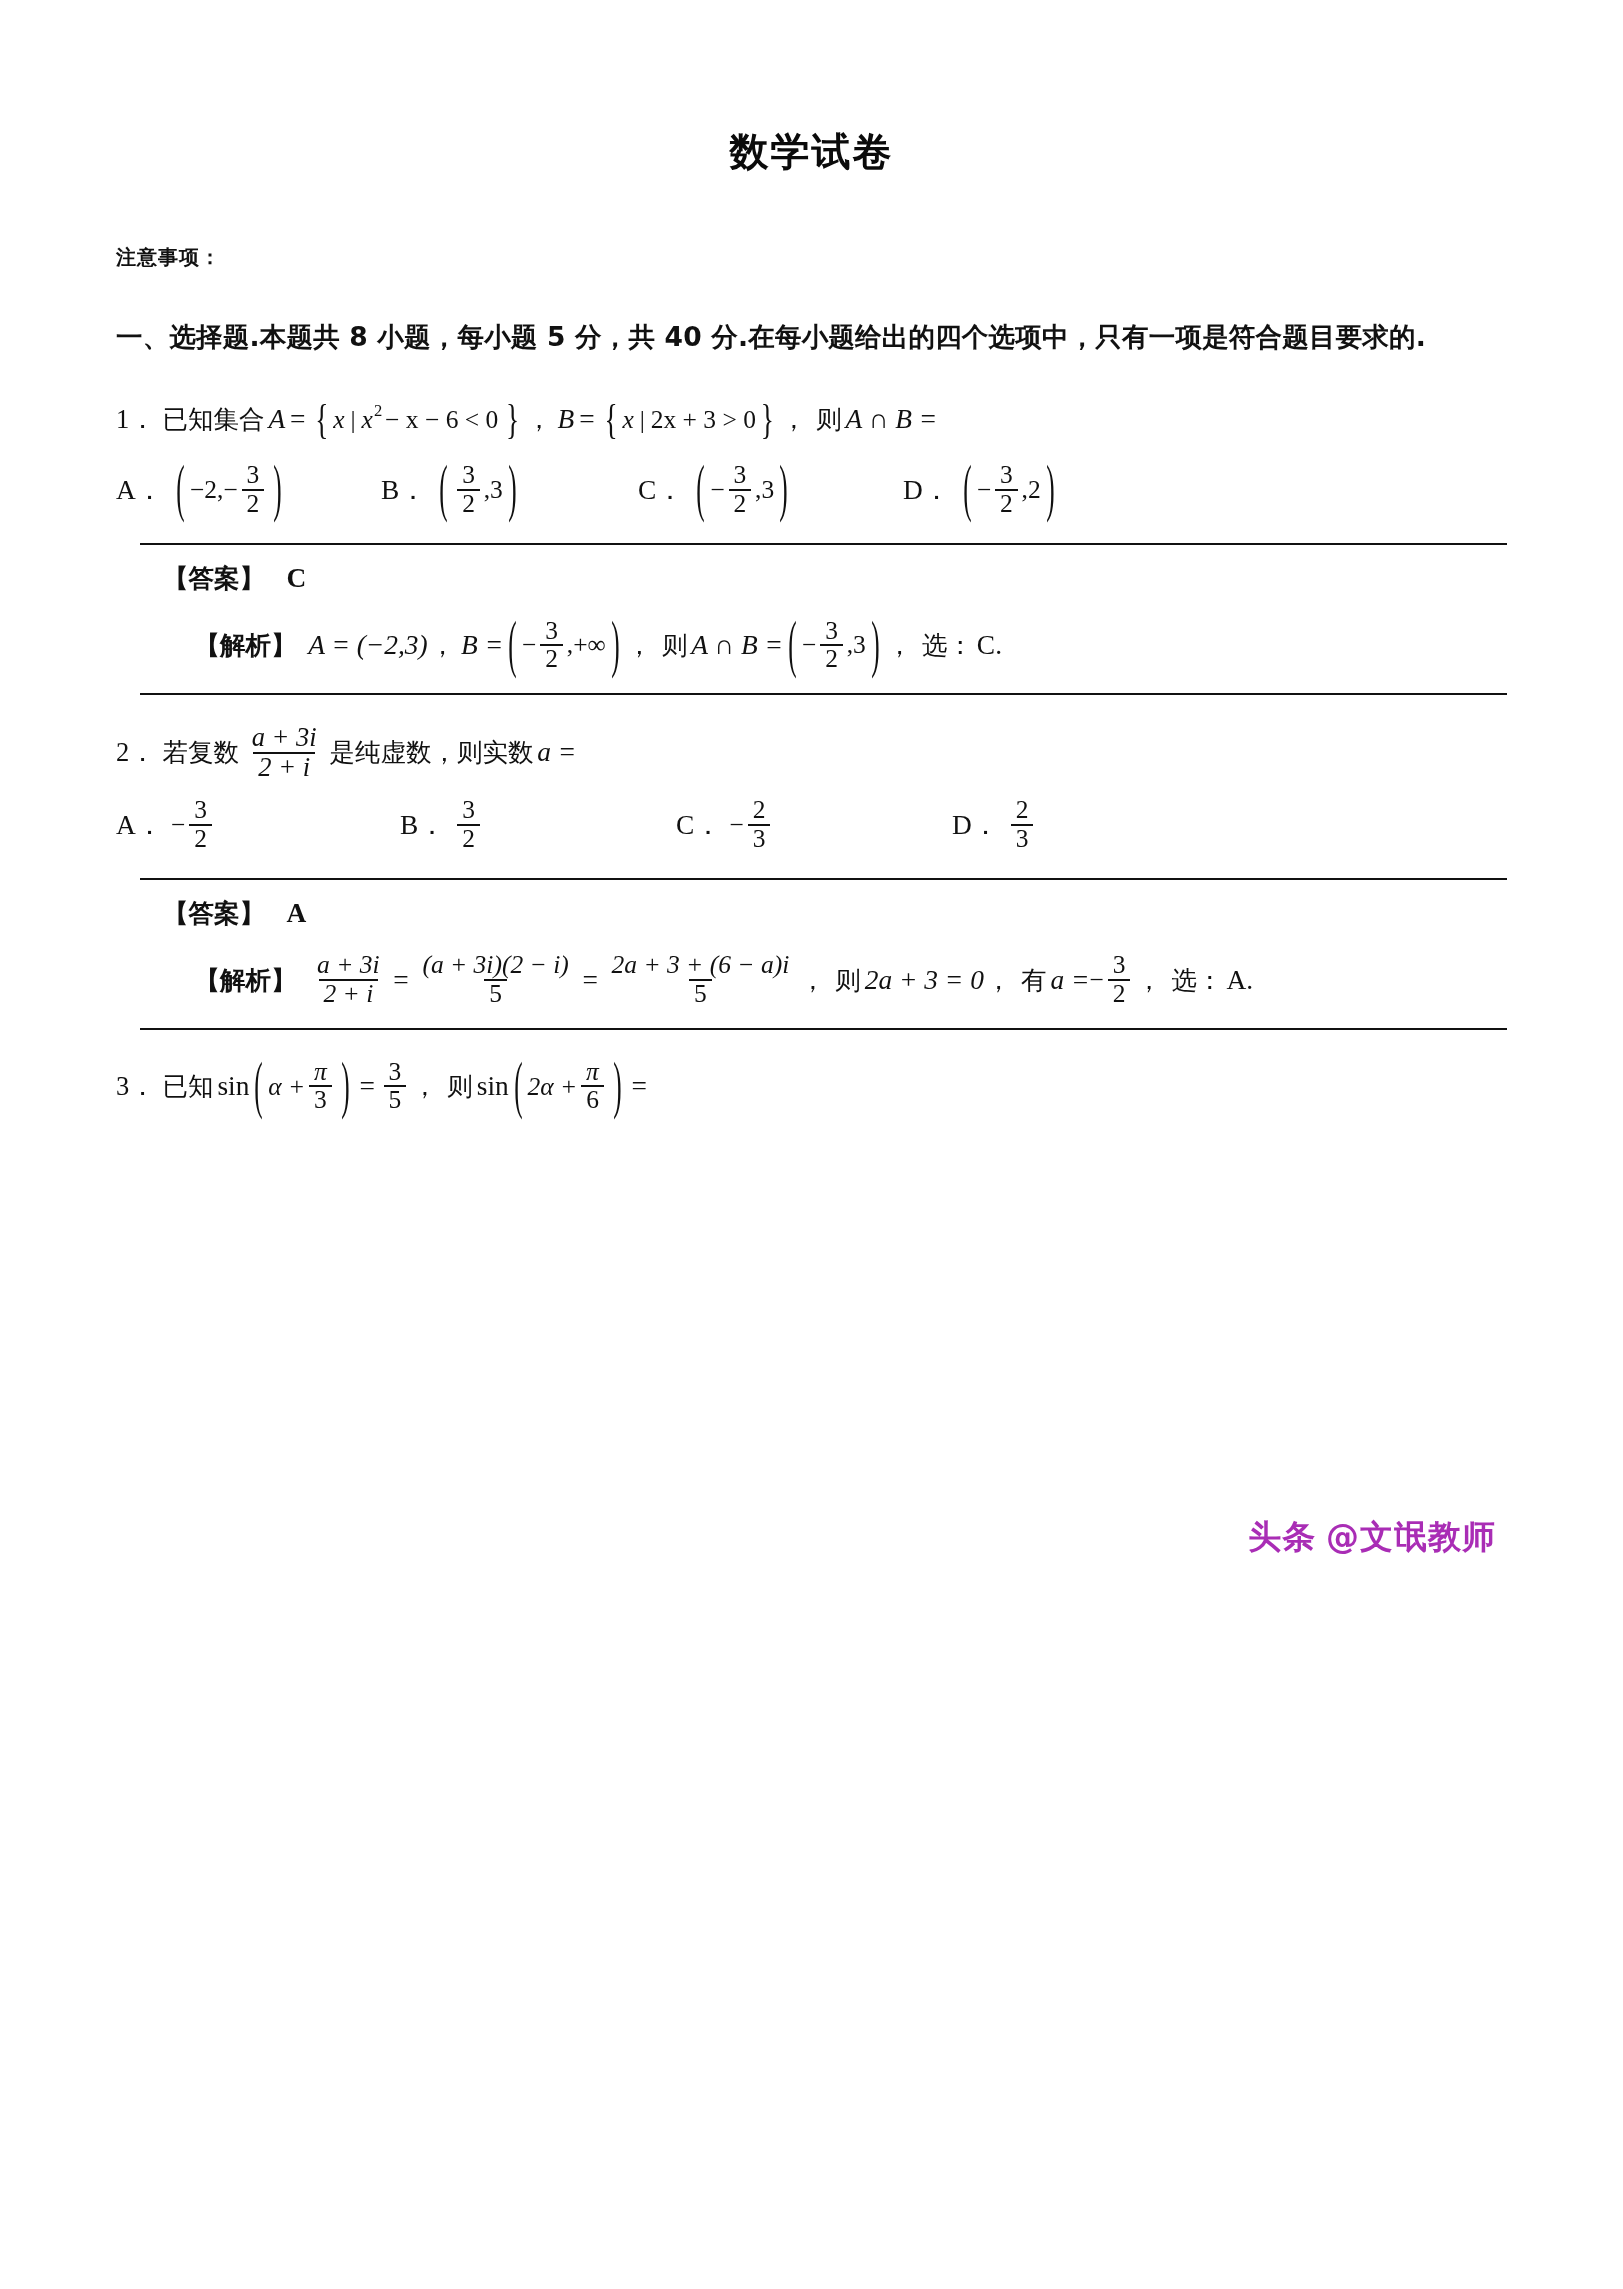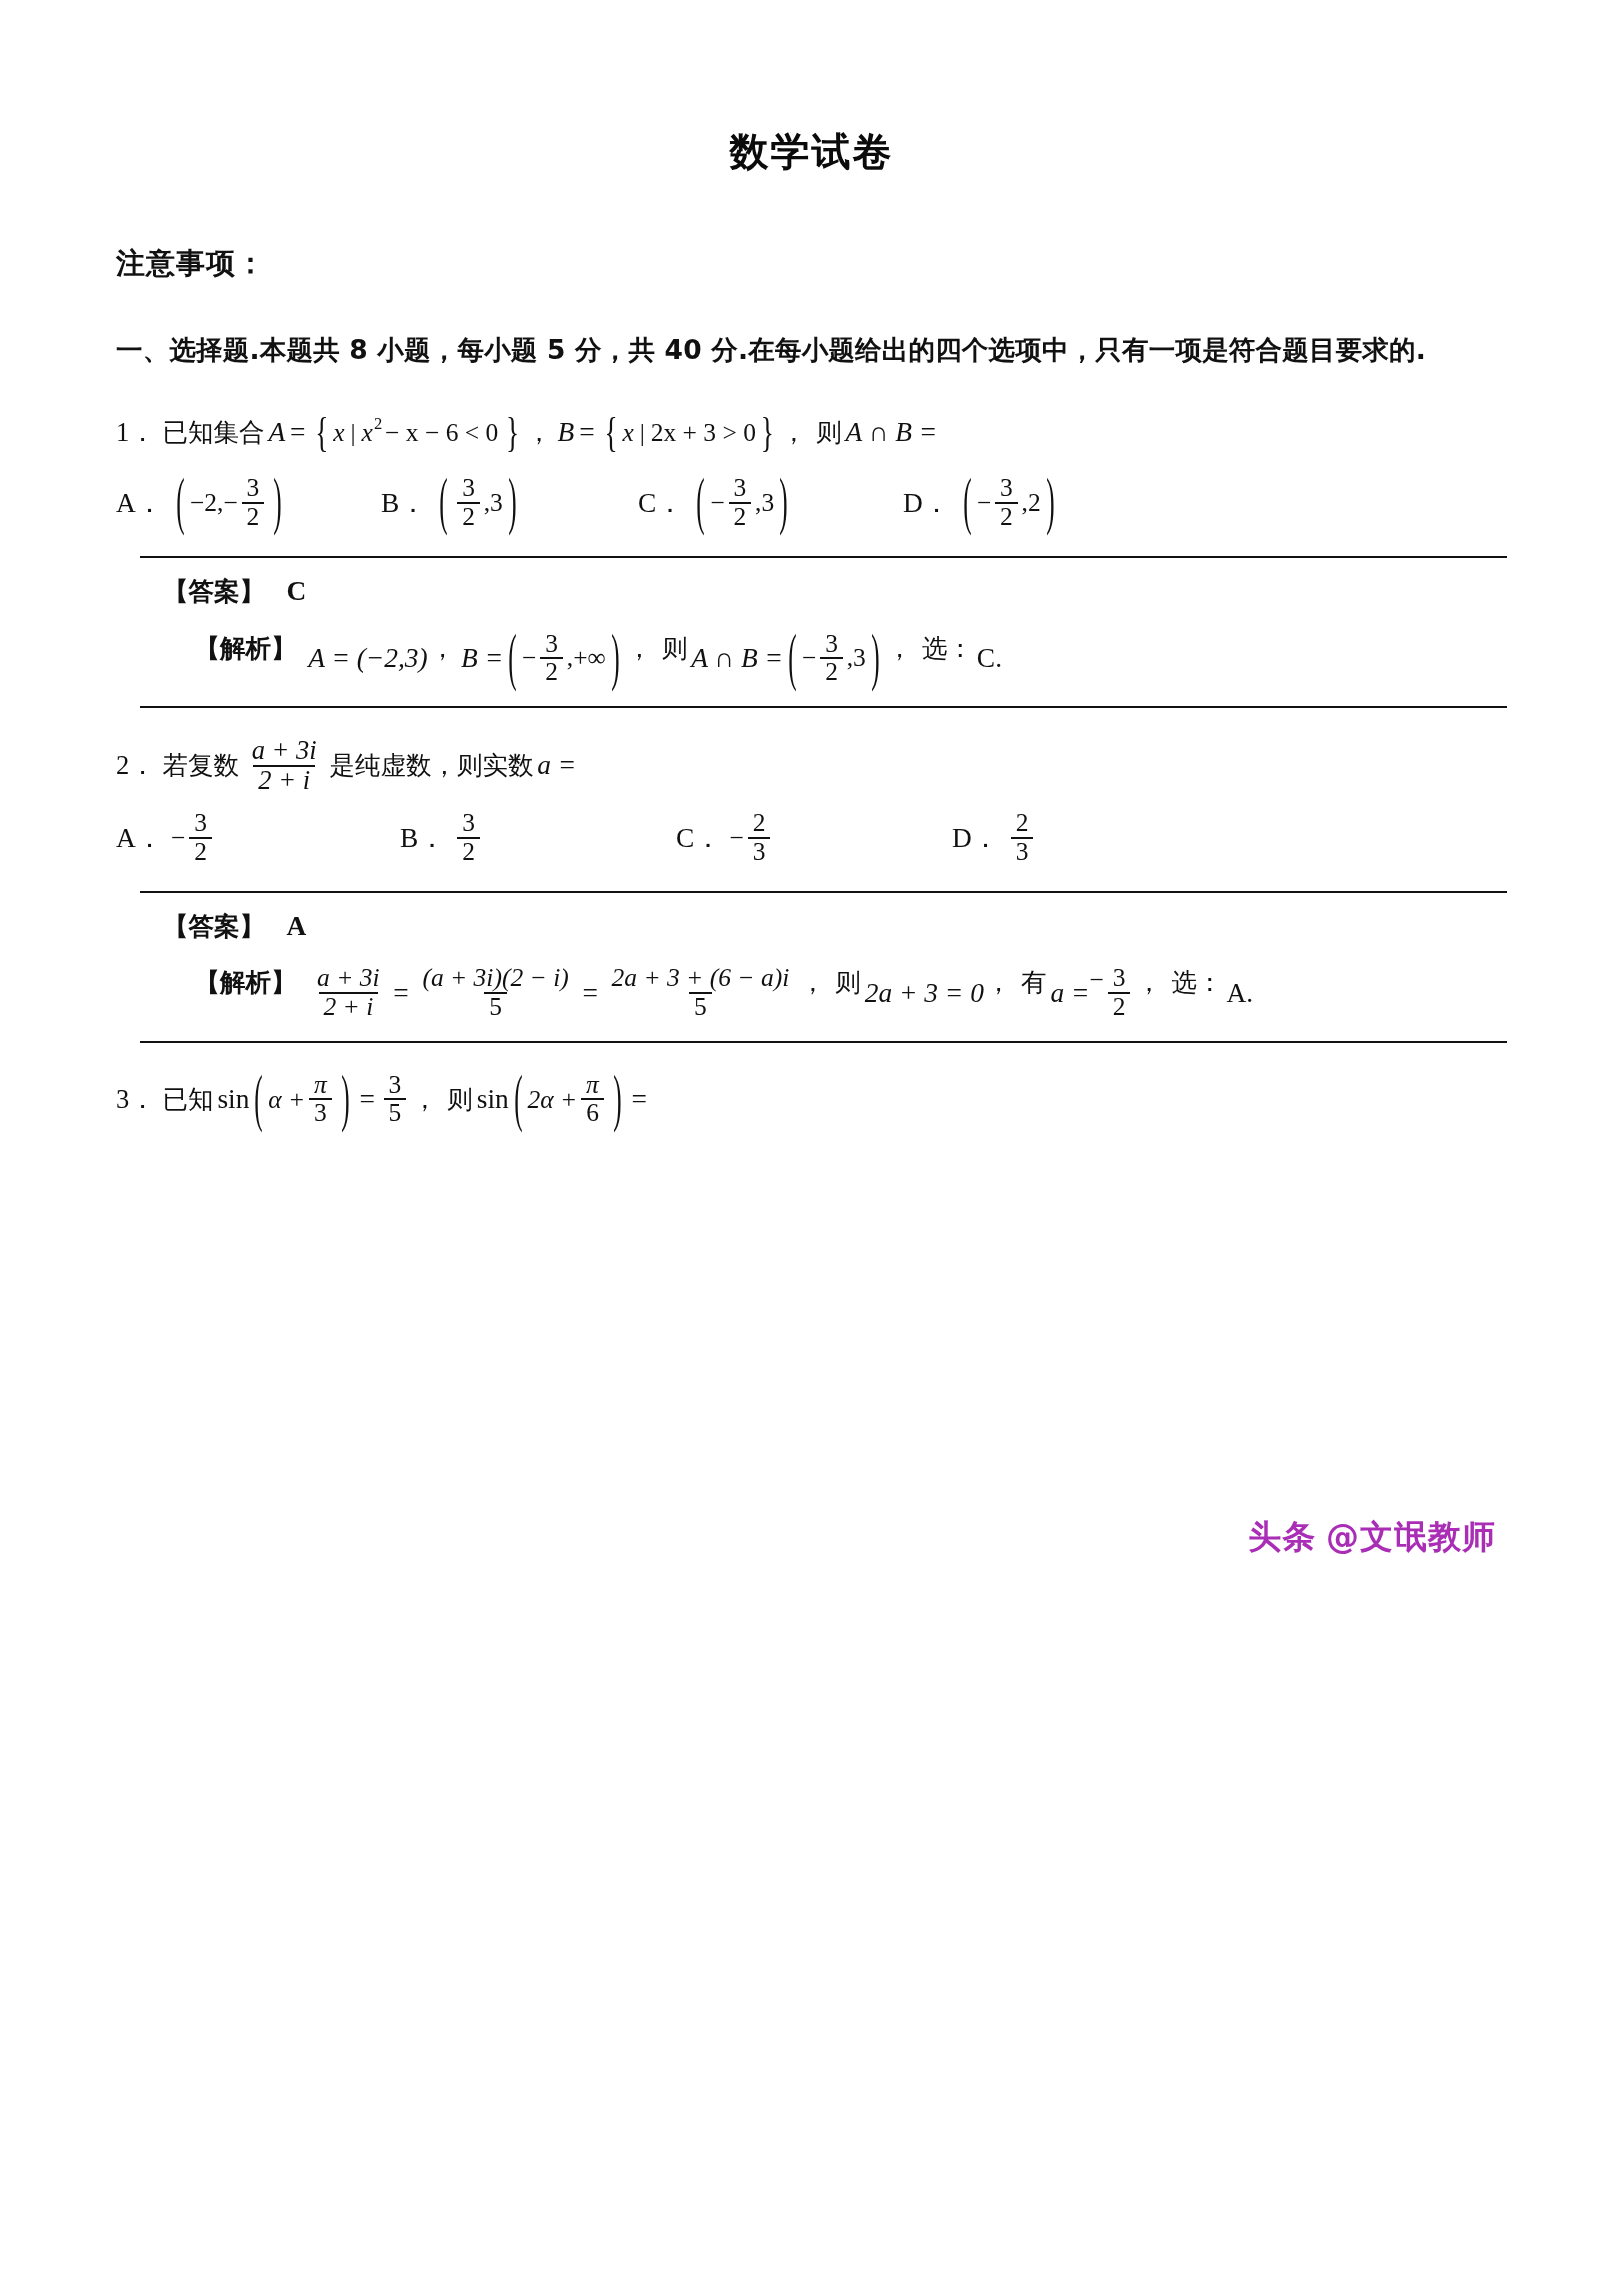--- a/index.html
+++ b/index.html
@@ -32,21 +32,21 @@
     letter-spacing: 2px;
     padding-top: 125px;
     padding-bottom: 0;
     color: #0b0b0b;
   }
 
   
   .notice-heading {
     font-family: "DejaVu Sans", "Liberation Sans", sans-serif;
     font-weight: bold;
-    font-size: 29px;
+    font-size: 20px;
     margin-top: 65px;
     letter-spacing: 1px;
   }
   .notice-list {
     margin: 0;
     padding: 0;
     list-style: none;
   }
   .notice-item {
     font-family: "DejaVu Sans", "Liberation Sans", sans-serif;
@@ -170,20 +170,21 @@
     text-align: center;
   }
   .answer-line .ans-val {
     font-family: "Liberation Serif", serif;
     font-weight: bold;
     font-size: 27.4px;
     margin-left: 9.8px;
   }
   .analysis-line {
     display: flex;
+    align-items: center;
     flex-wrap: wrap;
     margin-top: 21.6px;
     margin-left: 55px;
     font-size: 25.5px;
   }
   .tag {
     font-family: "DejaVu Sans", "Liberation Sans", sans-serif;
     font-weight: bold;
     font-size: 25.5px;
     margin-right: 11.8px;

